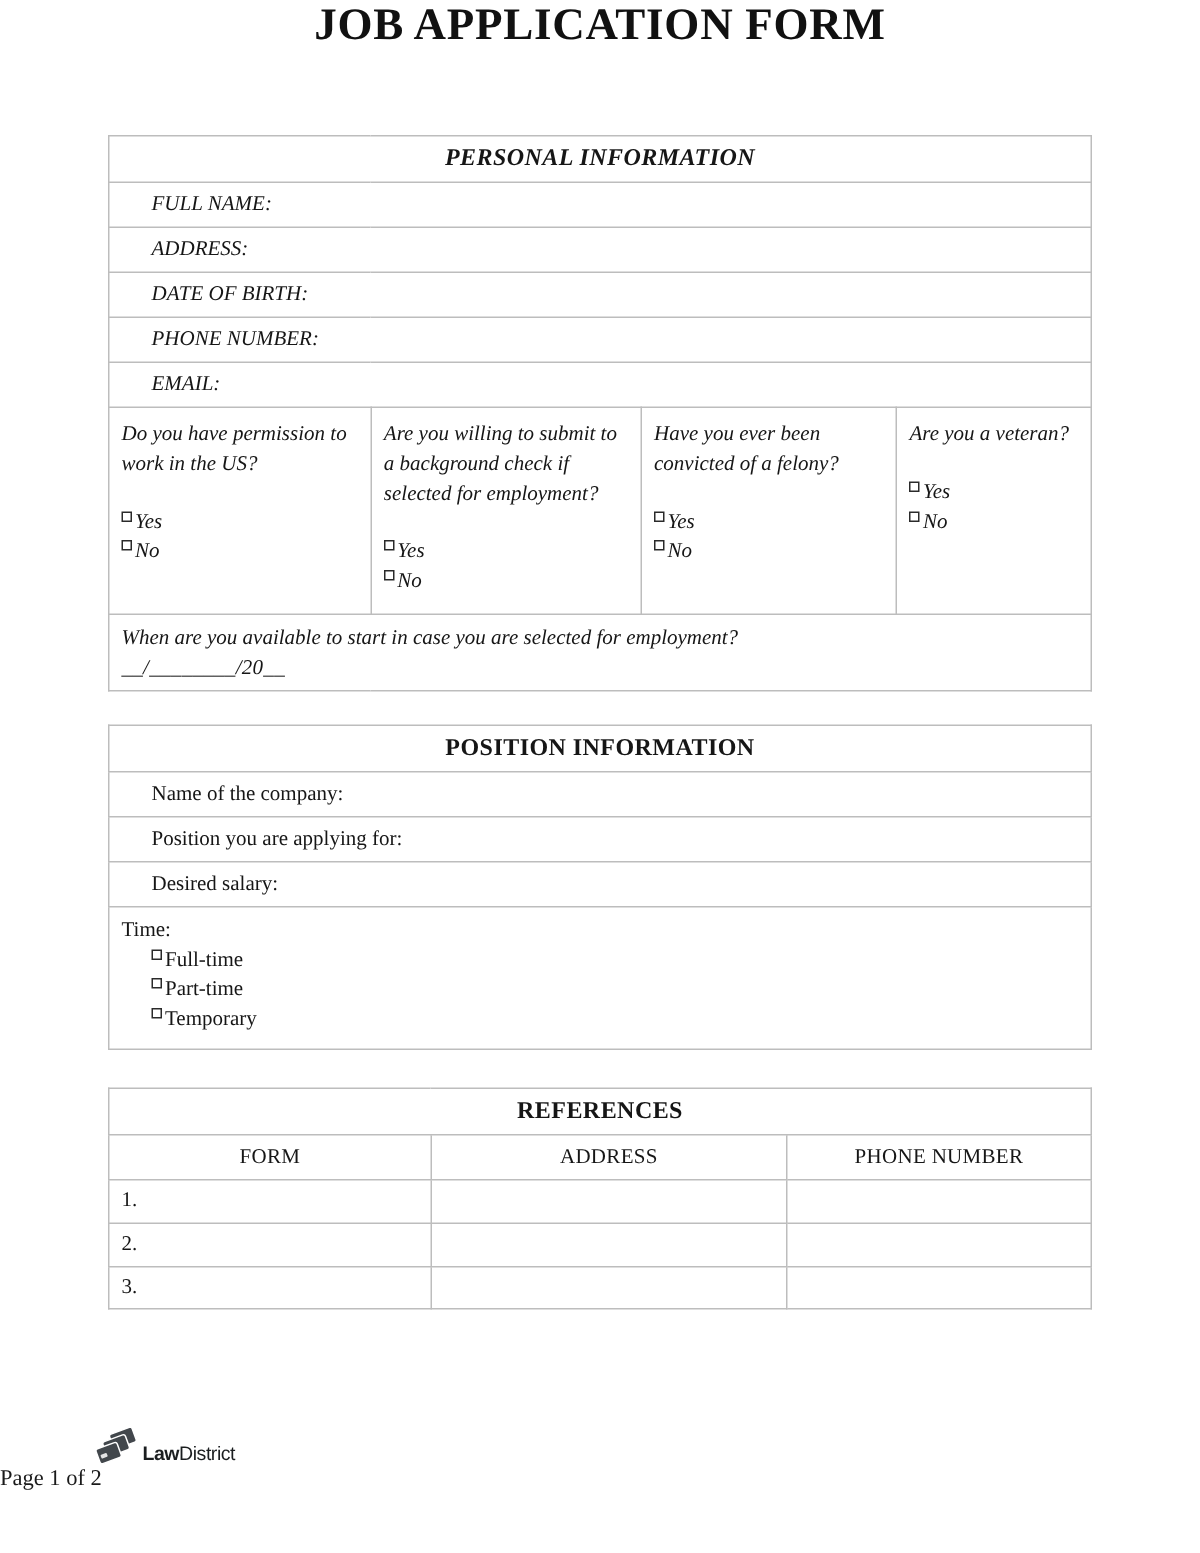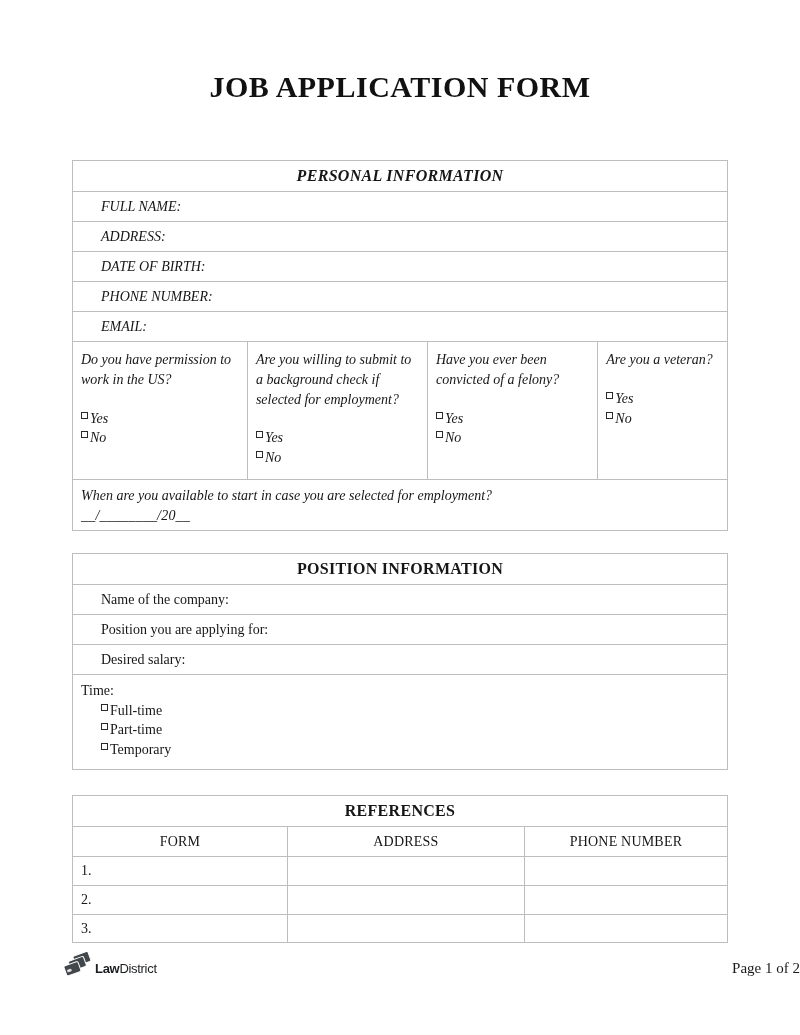--- a/index.html
+++ b/index.html
@@ -5,21 +5,21 @@
   * { box-sizing: border-box; }
   html, body { margin: 0; padding: 0; }
   body {
     width: 800px; height: 1035px;
     background: #ffffff;
     font-family: "Liberation Serif", "DejaVu Serif", serif;
     color: #111111;
   }
   .page { position: relative; width: 800px; height: 1035px; overflow: hidden; }
   .doc-title {
-    margin: 0; padding-top: 70px;
+    margin: 0; 
     text-align: center;
     font-size: 30px; font-weight: bold;
     letter-spacing: 0.5px;
     font-family: "Liberation Serif", "DejaVu Serif", serif;
   }
   .content { width: 656px; margin: 0 auto; }
   table {
     width: 100%;
     border-collapse: collapse;
     table-layout: fixed;
@@ -64,22 +64,22 @@
     letter-spacing: 0.2px;
   }
   tr.ref-row td { height: 28px; vertical-align: middle; }
   .footer {
     position: absolute;
     top: 950px; left: 0;
     width: 800px; height: 36px;
   }
   .page-indicator {
     position: absolute;
-    top: 10px; left: 0; width: 100%;
-    text-align: right;
+    top: 28px; left: 0; width: 100%;
+    text-align: left;
     font-size: 15px;
     color: #1a1a1a;
   }
   .logo {
     position: absolute;
     top: 2px; left: 64px;
     display: flex; align-items: center;
     height: 32px;
   }
   .logo-icon { margin-right: 3px; }

